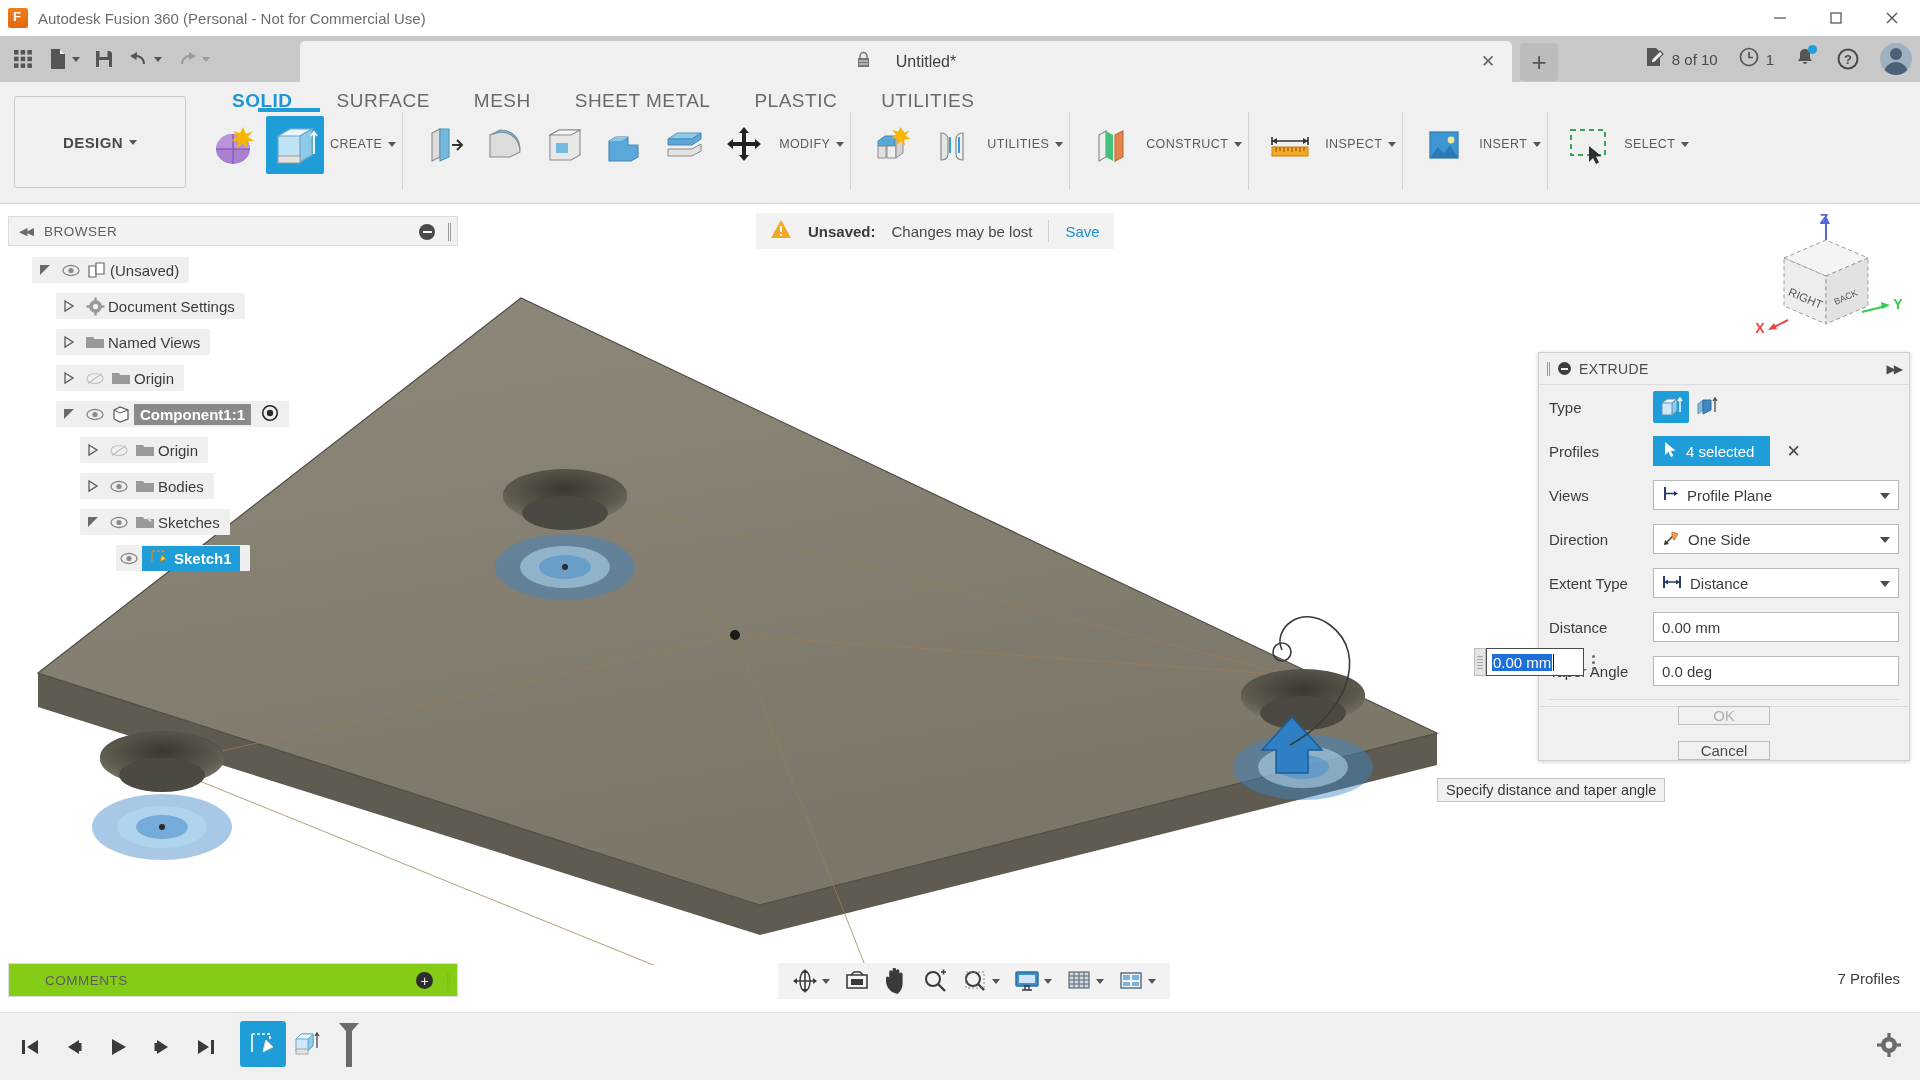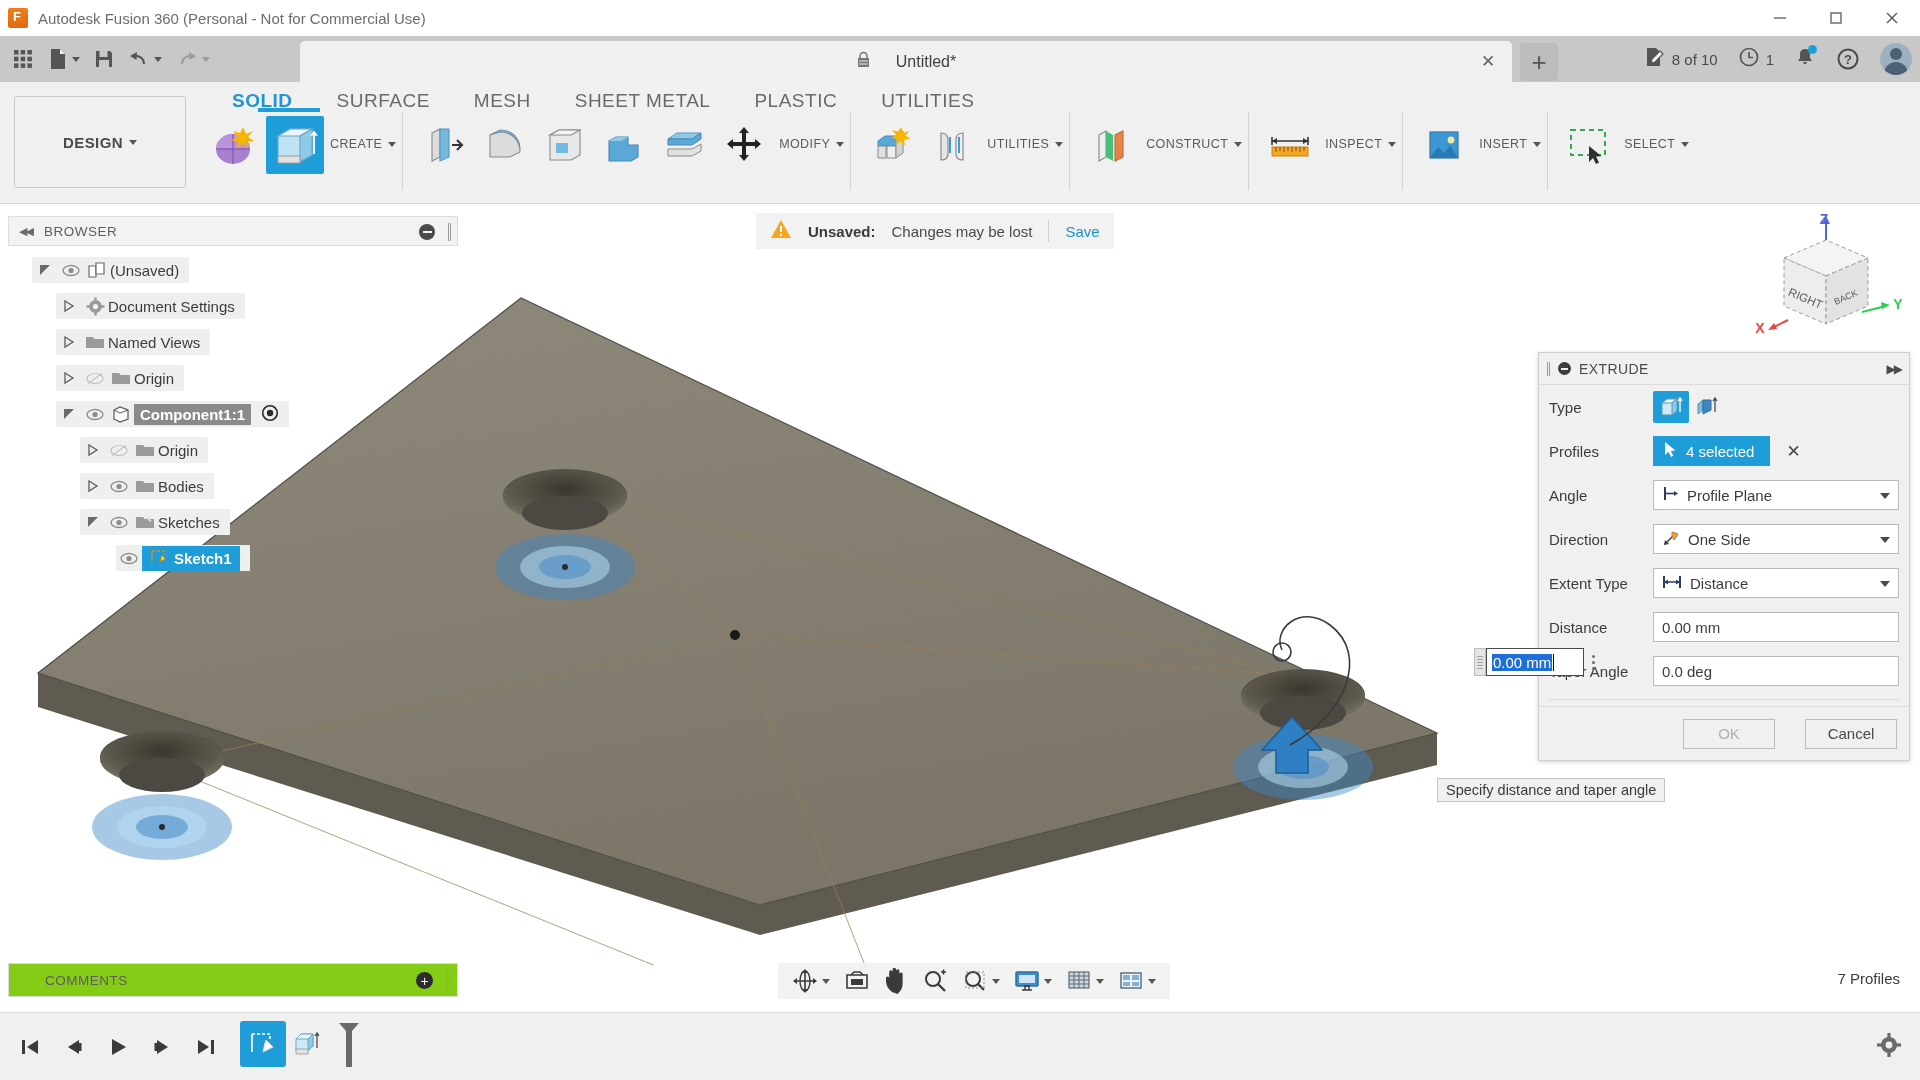--- a/index.html
+++ b/index.html
@@ -225,21 +225,21 @@
     background: #1e9dd8; color: #fff; height: 30px; display: flex;
     align-items: center; gap: 8px; padding: 0 16px 0 10px; font-size: 15px;
     cursor: pointer;
   }
   #ex-profiles-clear {
     margin-left: 16px; font-size: 17px; color: #4a4a4a; cursor: pointer;
   }
   #ex-divider { height: 1px; background: #dcdcdc; margin: 6px 10px; }
   #ex-footer {
     height: 54px; border-top: 1px solid #dcdcdc; display: flex;
-    align-items: center; justify-content: flex-end; gap: 30px; padding: 0 12px;
+    align-items: center; justify-content: flex-end; gap: 16px; padding: 0 12px; flex-direction: column;
   }
   .ex-btn {
     width: 92px; height: 30px; border: 1px solid #bdbdbd; background: #f0f0f0;
     font-size: 15px; color: #4a4a4a; display: flex; align-items: center;
     justify-content: center; cursor: pointer;
   }
   .ex-btn.disabled { color: #b0b0b0; }
   #ex-tooltip {
     position: absolute; left: 1437px; top: 778px; height: 24px;
     background: #f0f0f0; border: 1px solid #c4c4c4; display: flex;
@@ -990,21 +990,21 @@
         <svg width="15" height="17" viewBox="0 0 15 17">
           <path d="M2 1 L2 14 L5.4 10.8 L8 16 L10.4 14.8 L7.8 9.9 L12.4 9.6 Z" fill="#fff"></path>
         </svg>
       </span>
       <span>4 selected</span>
     </span>
     <span id="ex-profiles-clear">✕</span>
   </div>
 
   <div class="ex-row">
-    <span class="ex-label">Angle</span>
+    <span class="ex-label">Views</span>
     <span class="ex-field">
       <span>
         <svg width="17" height="17" viewBox="0 0 17 17">
           <line x1="3" y1="2" x2="3" y2="15" stroke="#2a3b6a" stroke-width="2"></line>
           <line x1="3" y1="8.5" x2="13" y2="8.5" stroke="#2a3b6a" stroke-width="1.6"></line>
           <path d="M16 8.5 l-4 -2.6 v5.2 z" fill="#2a3b6a"></path>
         </svg>
       </span>
       <span>Profile Plane</span>
       <span class="caret-dn"></span>

